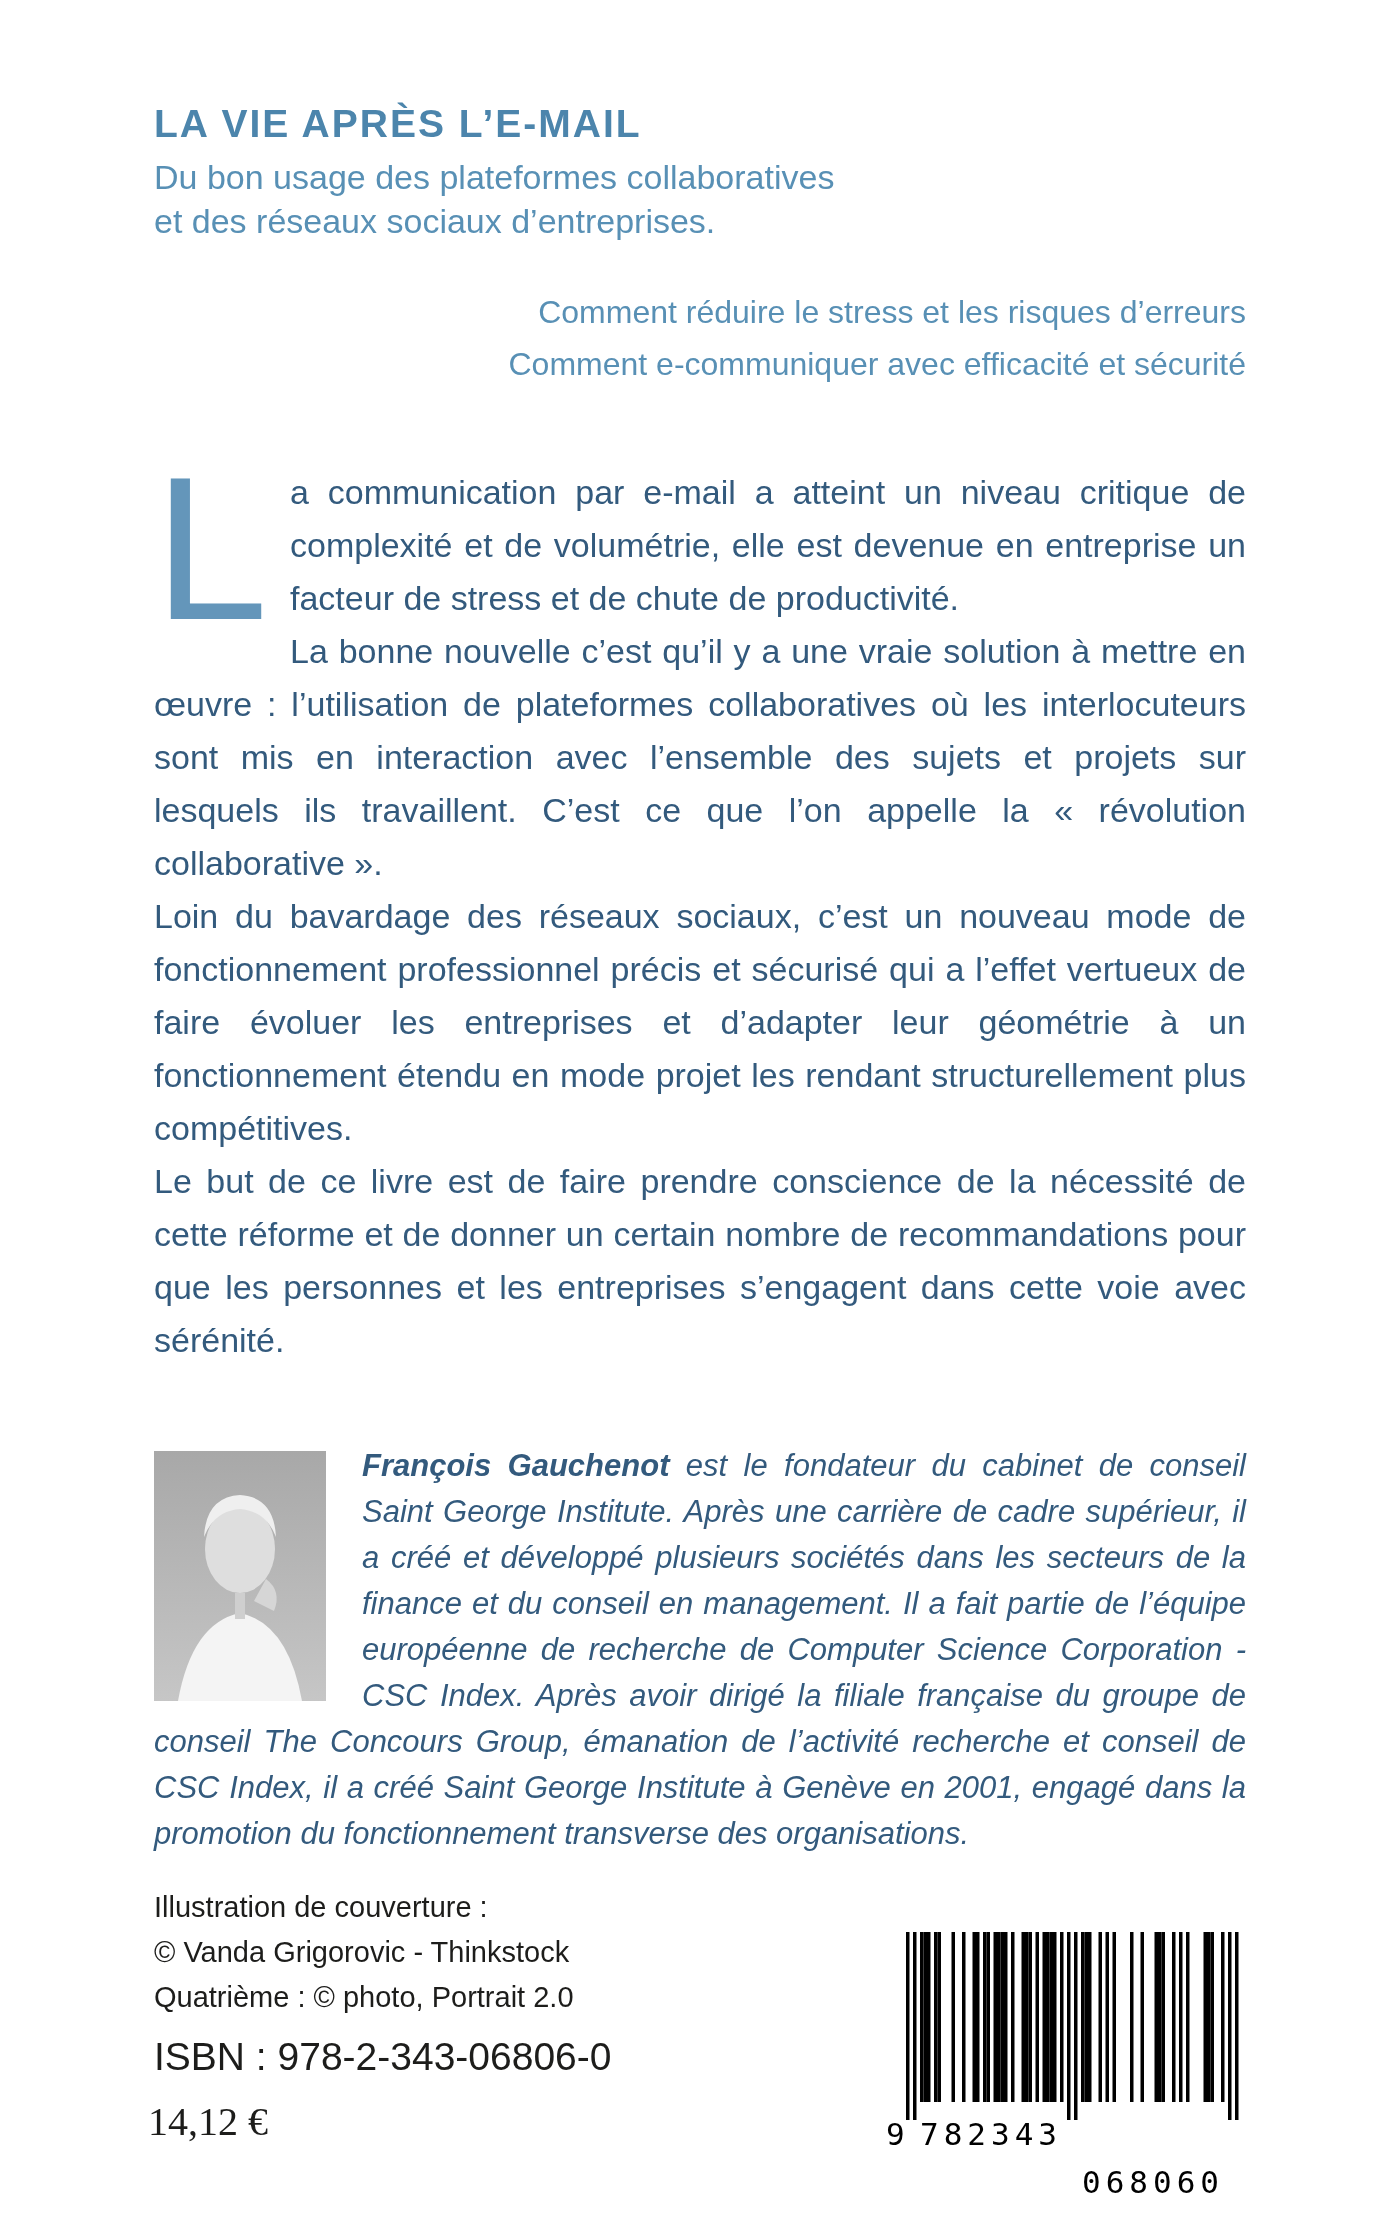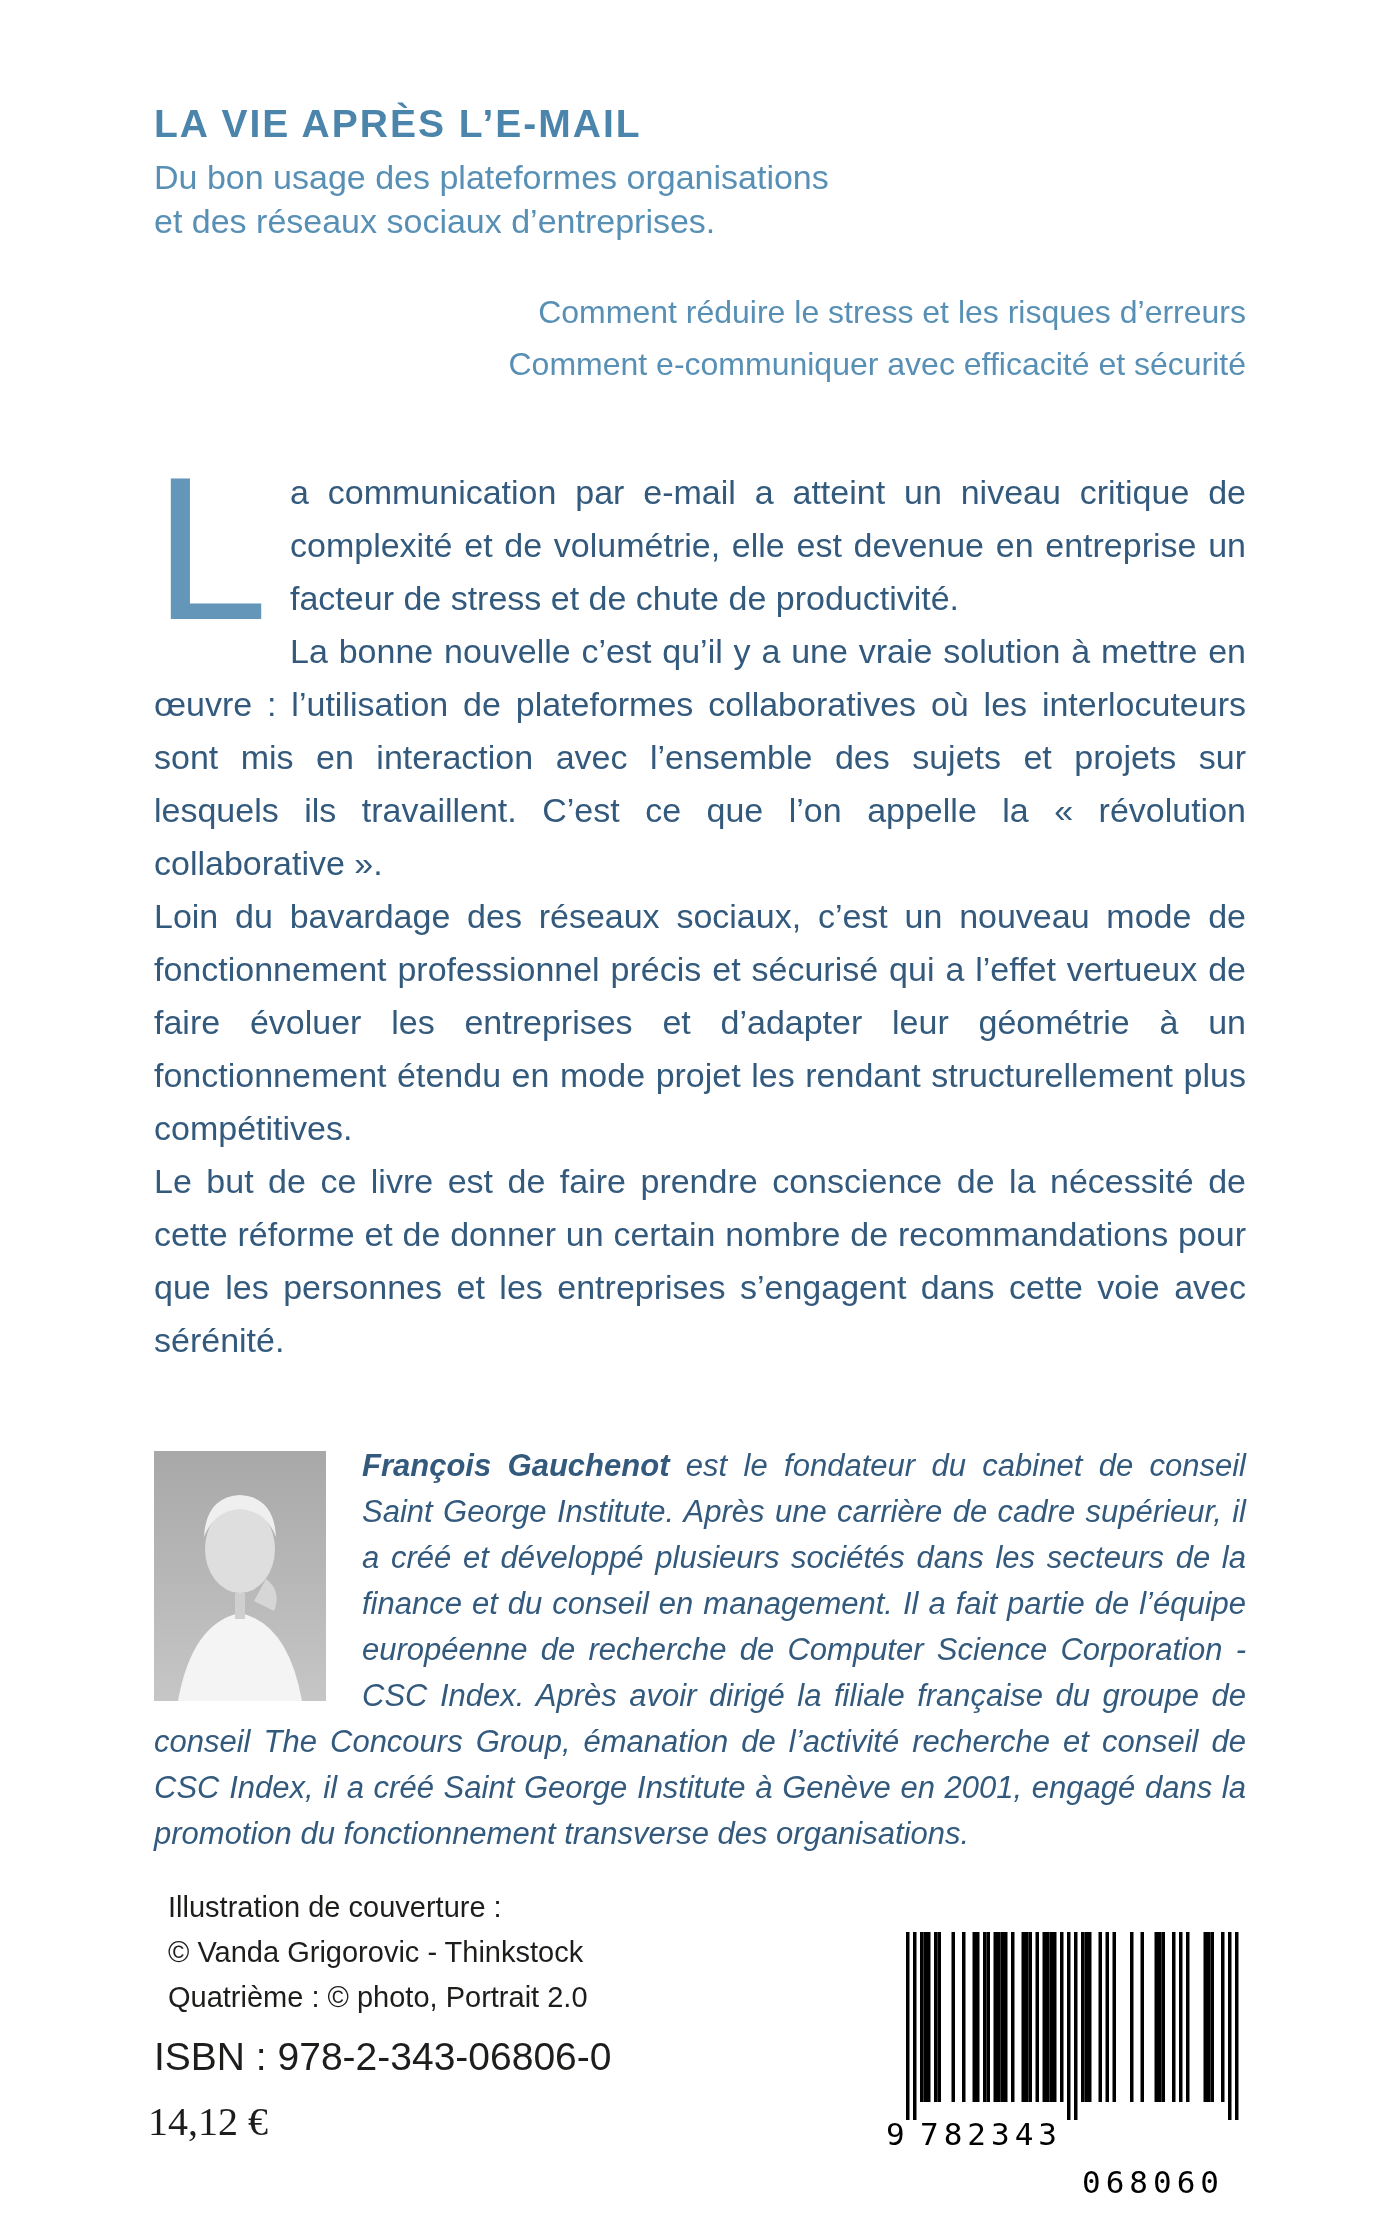--- a/index.html
+++ b/index.html
@@ -27,21 +27,21 @@
     position:absolute;left:154px;top:1443px;width:1092px;
     color:#335a7d;font-size:31px;line-height:46px;text-align:justify;
     font-style:italic;
   }
   .bio .photo{
     float:left;width:172px;height:250px;margin:8px 36px 16px 0;
     display:block;
   }
   .bio b{font-weight:bold;}
   .credits{
-    position:absolute;left:168px;top:1885px;color:#1d1d1b;
+    position:absolute;left:154px;top:1885px;color:#1d1d1b;
     font-size:29px;line-height:45px;
   }
   .isbn{
     position:absolute;left:154px;top:2035px;color:#1d1d1b;font-size:39px;
   }
   .price{
     position:absolute;left:148px;top:2098px;color:#1d1d1b;
     font-family:"Liberation Serif",serif;font-size:40px;
   }
   .barcode{
@@ -57,21 +57,21 @@
   .bd-right{position:absolute;left:196px;width:148px;top:2px;letter-spacing:5px;margin-top:48px;}
 </style>
 </head>
 <body>
 
 <div class="page">
 
   <div class="header">
     <div class="title">LA VIE APRÈS L’E-MAIL</div>
     <div class="subtitle">
-      <div>Du bon usage des plateformes organisations</div>
+      <div>Du bon usage des plateformes collaboratives</div>
       <div>et des réseaux sociaux d’entreprises.</div>
     </div>
   </div>
 
   <div class="taglines">
     <div>Comment réduire le stress et les risques d’erreurs</div>
     <div>Comment e-communiquer avec efficacité et sécurité</div>
   </div>
 
   <div class="body-text">

